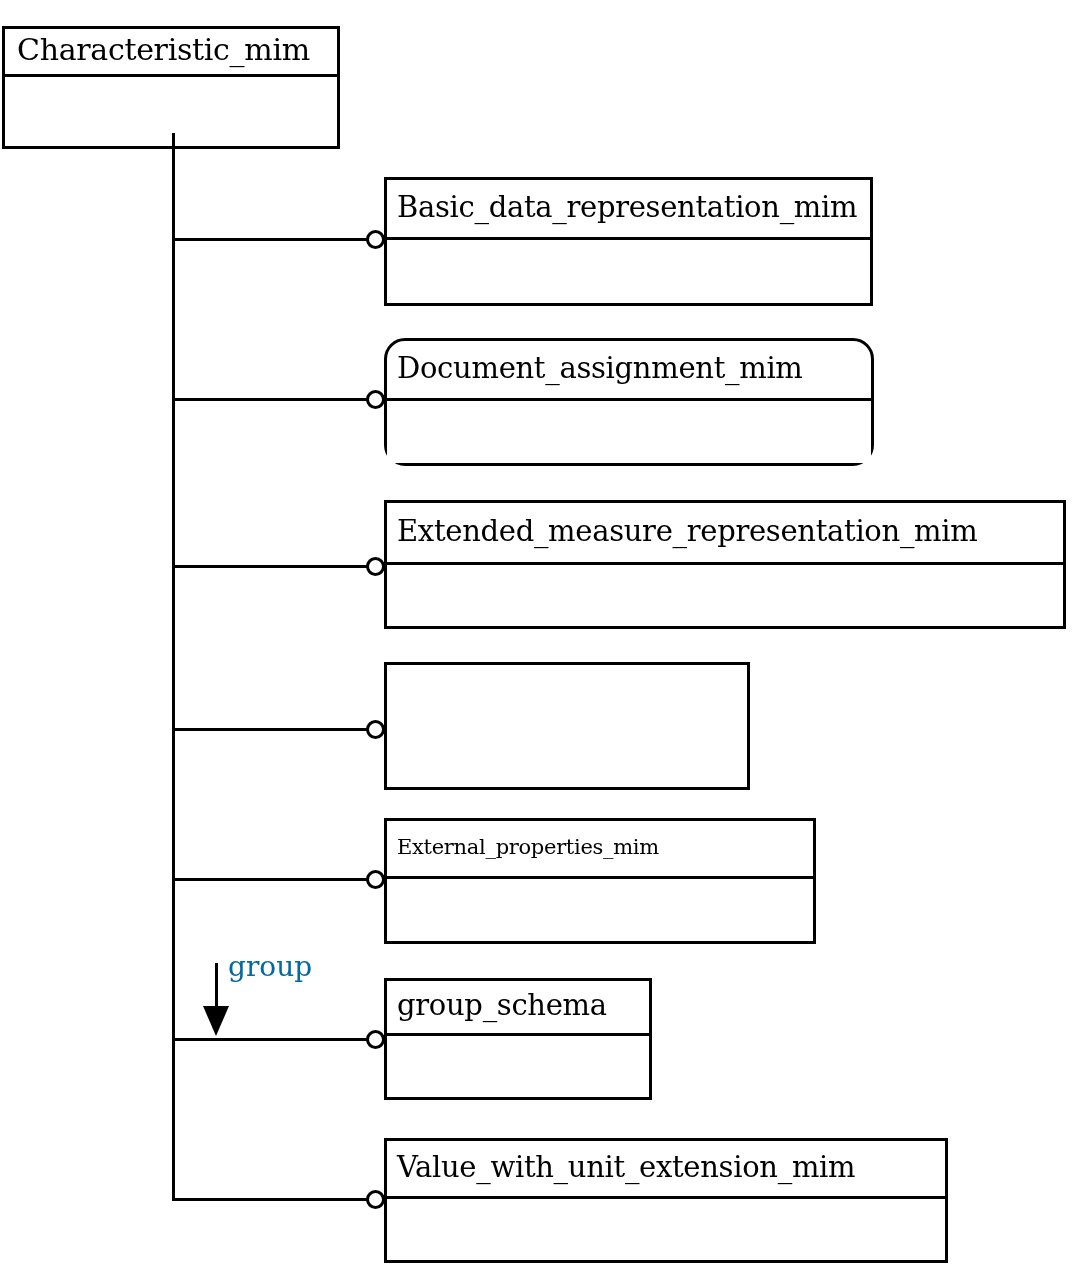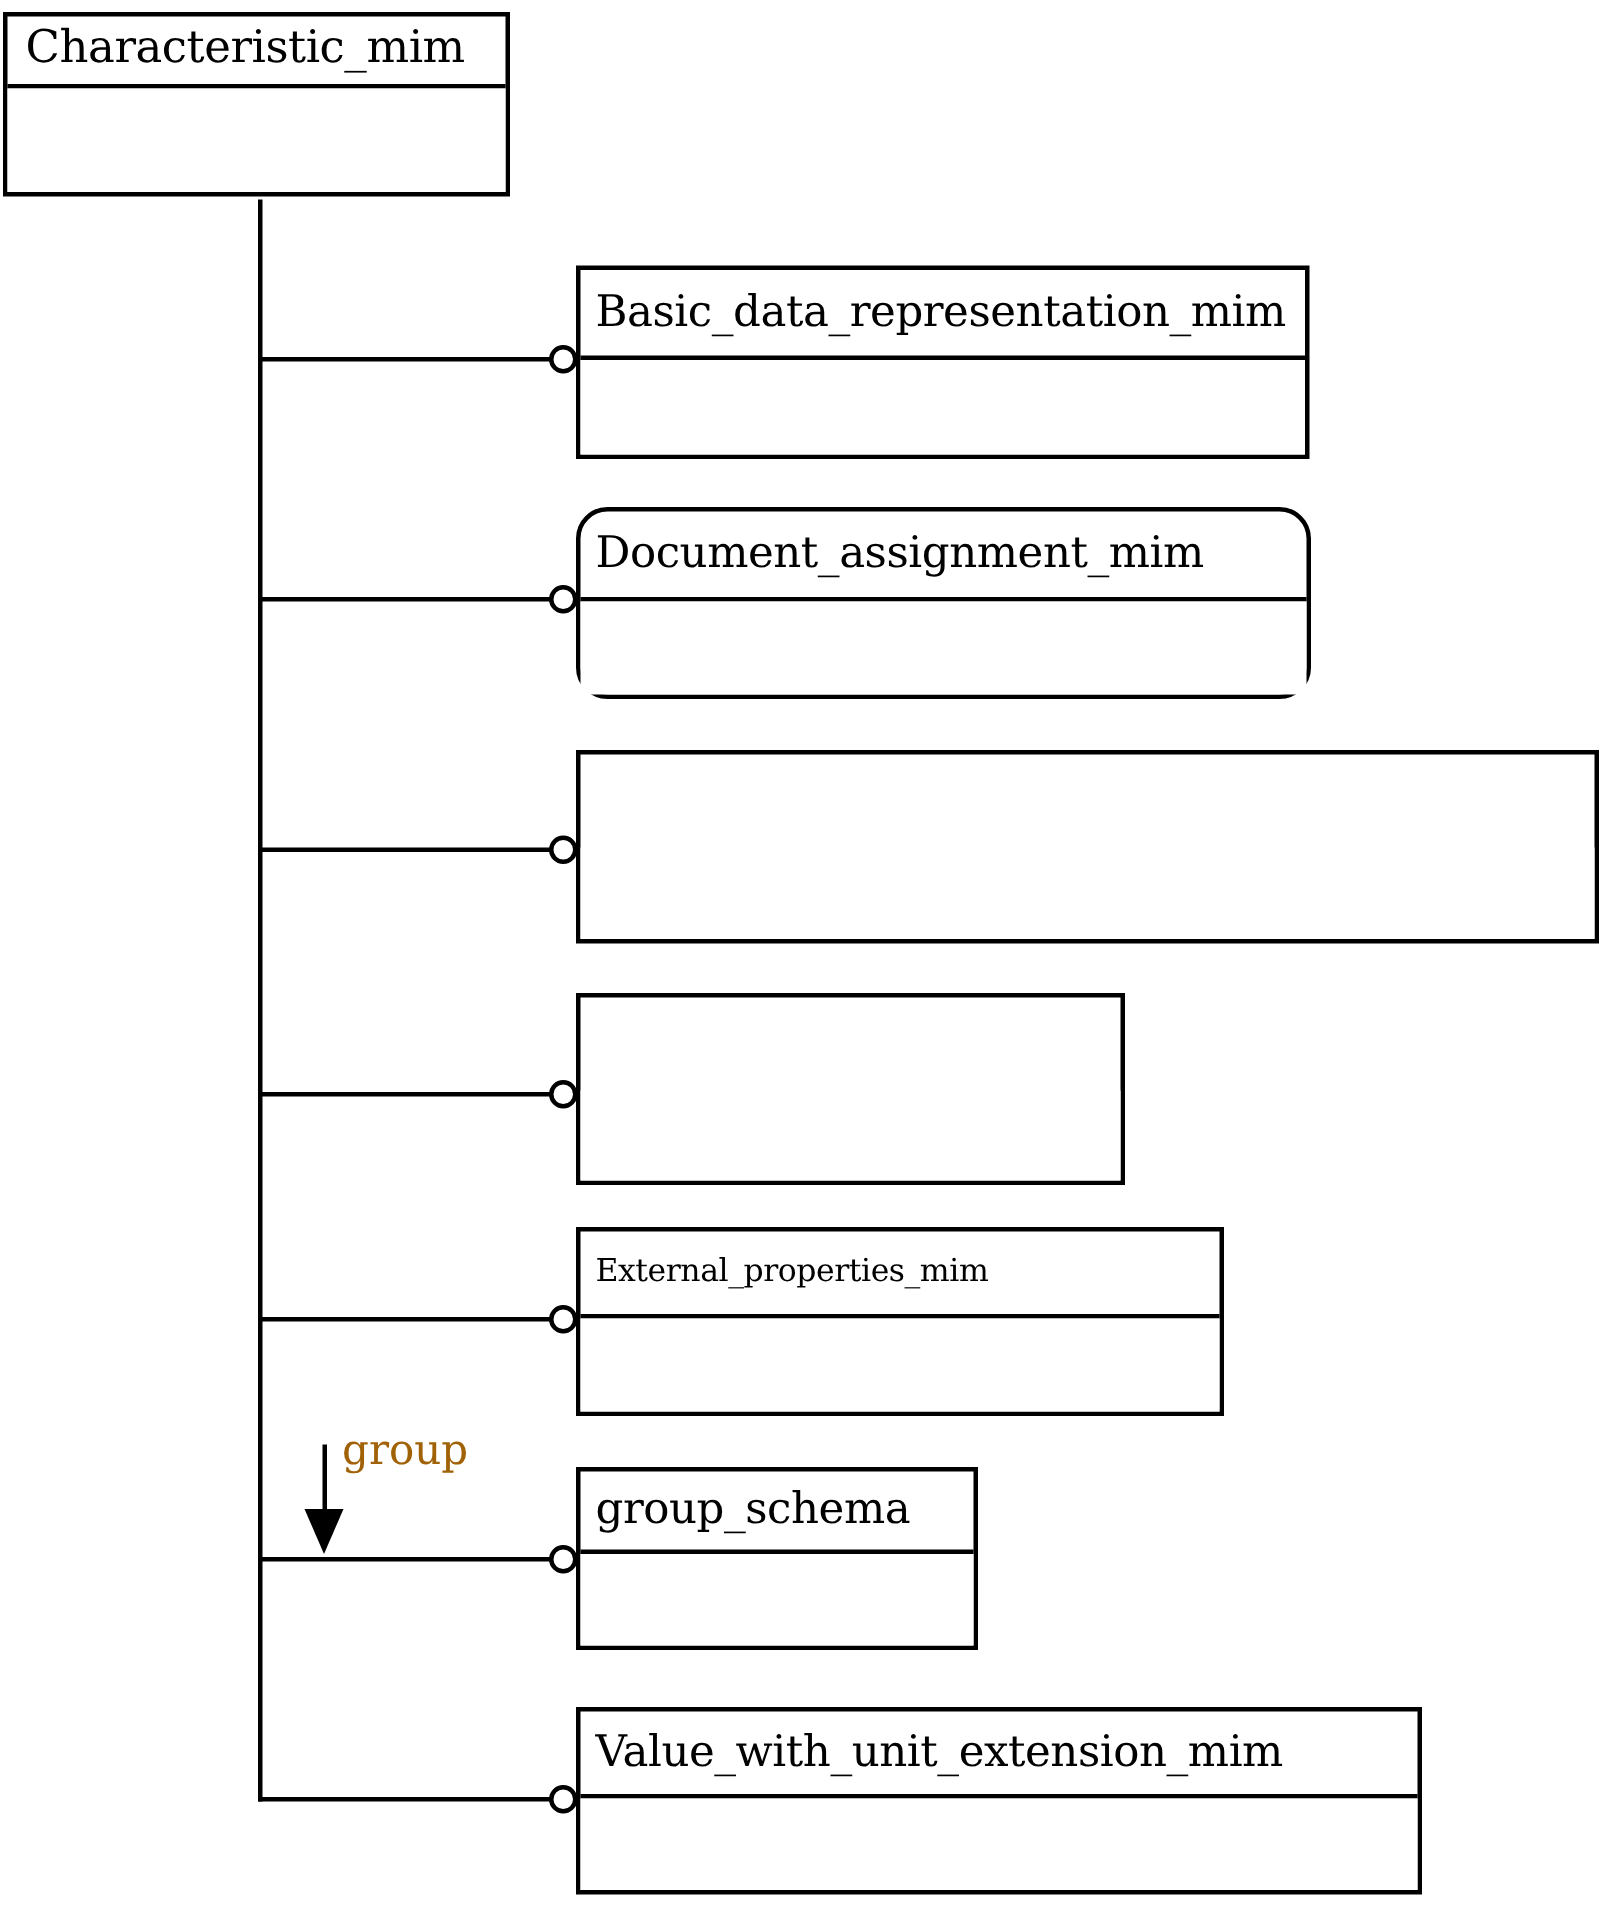--- a/index.html
+++ b/index.html
@@ -76,30 +76,30 @@
     position: absolute;
     width: 0;
     height: 0;
     border-left: 13px solid transparent;
     border-right: 13px solid transparent;
     border-top: 30px solid #000000;
   }
   .arrow-label {
     position: absolute;
     white-space: nowrap;
-    color: #a16207;
+    color: #0369a1;
     font-family: "DejaVu Serif", "Liberation Serif", serif;
   }
 </style>
 </head>
 <body>
 
 <div id="canvas">
 
-  <div class="ebox" id="root-box" style="left: 2px; top: 8px; width: 338px; height: 123px;">
+  <div class="ebox" id="root-box" style="left: 2px; top: 26px; width: 338px; height: 123px;">
     <div class="title" id="root-title" style="height: 48px; line-height: 42px; font-size: 30px; padding-left: 12px;">Characteristic_mim</div>
     <div class="body" id="root-body" style="top: 48px;"></div>
   </div>
 
   <div class="vline" id="trunk" style="left: 172px; top: 133px; height: 1068px;"></div>
 
   <div id="branch-layer">
       <div class="hline" style="left: 172px; top: 238px; width: 212px;"></div>
       <div class="conn" style="left: 366px; top: 230px;"></div>
       <div class="hline" style="left: 172px; top: 398px; width: 212px;"></div>
@@ -118,20 +118,21 @@
   <div id="children-layer">
       <div class="ebox" style="left: 384px; top: 177px; width: 489px; height: 129px;">
         <div class="title" style="height: 60px; line-height: 54px; font-size: 29px; padding-left: 10px;">Basic_data_representation_mim</div>
         <div class="body" style="top: 60px;"></div>
       </div>
       <div class="ebox" style="left: 384px; top: 338px; width: 490px; height: 128px; border-radius: 21px;">
         <div class="title" style="height: 60px; line-height: 54px; font-size: 29px; padding-left: 10px;">Document_assignment_mim</div>
         <div class="body" style="top: 60px;"></div>
       </div>
       <div class="ebox" style="left: 384px; top: 500px; width: 682px; height: 129px;">
+        <div class="title" style="height: 62px; line-height: 56px; font-size: 29px; padding-left: 10px;">Extended_measure_representation_mim</div>
         <div class="body" style="top: 62px;"></div>
       </div>
       <div class="ebox" style="left: 384px; top: 662px; width: 366px; height: 128px;">
         <div class="body" style="top: 62px;"></div>
       </div>
       <div class="ebox" style="left: 384px; top: 818px; width: 432px; height: 126px;">
         <div class="title" style="height: 58px; line-height: 52px; font-size: 21px; padding-left: 10px;">External_properties_mim</div>
         <div class="body" style="top: 58px;"></div>
       </div>
       <div class="ebox" style="left: 384px; top: 978px; width: 268px; height: 122px;">

